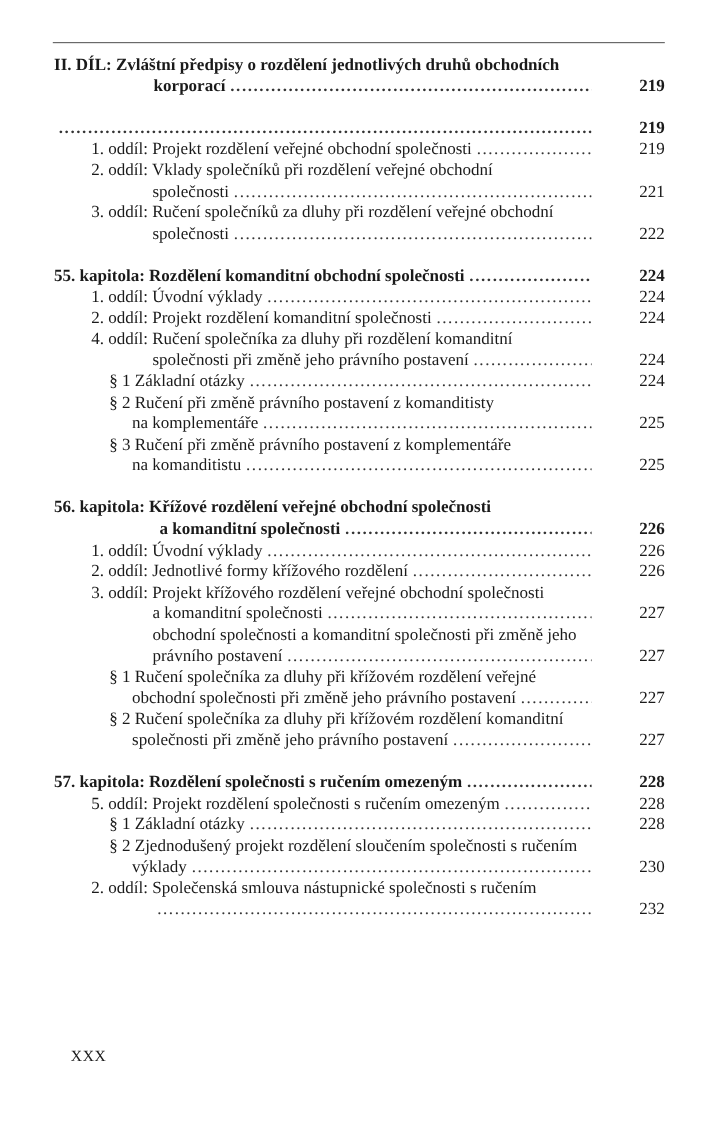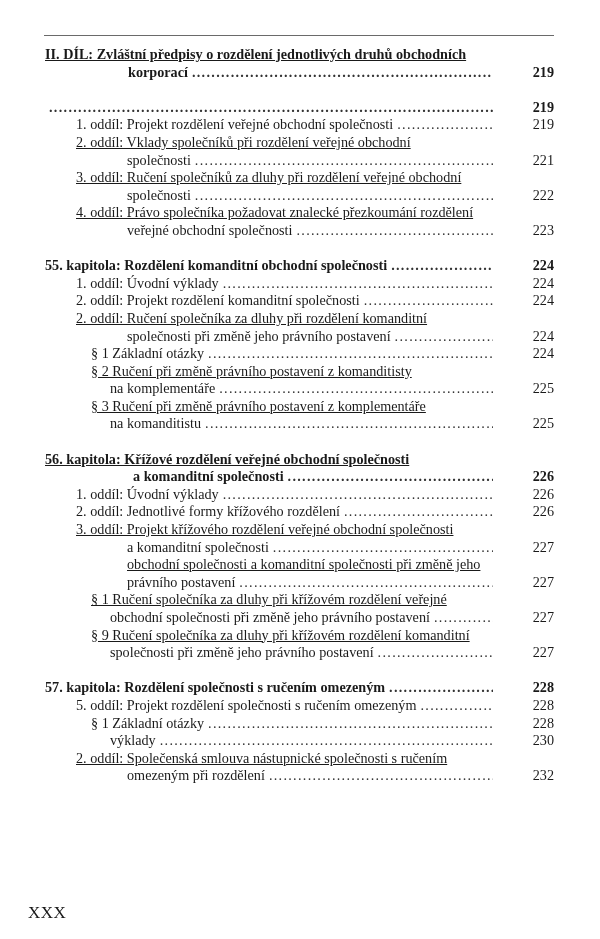--- a/index.html
+++ b/index.html
@@ -6,35 +6,35 @@
   body {
     width: 600px; height: 939px; background: #ffffff; position: relative; overflow: hidden;
     font-family: "Liberation Serif", "DejaVu Serif", serif; color: #1a1a1a;
   }
   .rule { position: absolute; left: 44px; top: 35px; width: 510px; height: 1px; background: #6a6a6a; }
   .toc { position: absolute; left: 45px; top: 46px; width: 509px; font-size: 14.2px; line-height: 17.6px; }
   .block { margin-bottom: 17.6px; }
   .entry { position: relative; }
   .row { display: flex; align-items: baseline; white-space: nowrap; }
   .label { flex: 0 0 auto; }
-  .title-line { white-space: nowrap; text-decoration: underline; }
+  .title-line { white-space: nowrap; }
   .lead { flex: 1 1 auto; overflow: hidden; white-space: nowrap; margin: 0 4px 0 4px; letter-spacing: 1.3px; color: #333; }
   .lead::before { content: "......................................................................................................................................................................................................................................"; }
   .page-num { flex: 0 0 auto; text-align: right; margin-left: 36px; }
   .bold { font-weight: bold; }
   
   .lvl-dil { padding-left: 0; }
   .lvl-dil .cont { padding-left: 83px; align-items: center; }
   .lvl-kap { padding-left: 0; }
   .lvl-kap .cont { padding-left: 88px; }
   .lvl-odd { padding-left: 31px; }
   .lvl-odd .cont { padding-left: 51px; }
   .lvl-par { padding-left: 46px; }
   .lvl-par .cont { padding-left: 19px; }
-  .roman { position: absolute; left: 28px; top: 872px; font-size: 17px; letter-spacing: 0.5px; margin-top: 31px; }
+  .roman { position: absolute; left: 59px; top: 872px; font-size: 13px; letter-spacing: 0.5px; }
 </style>
 </head>
 <body>
 
 <div class="rule"></div>
 
 <div class="toc" id="toc">
     <div class="block">
       <div class="entry lvl-dil bold">
         <div class="title-line">II. DÍL: Zvláštní předpisy o rozdělení jednotlivých druhů obchodních</div>
@@ -68,28 +68,20 @@
         </div>
       </div>
       <div class="entry lvl-odd">
         <div class="title-line">3. oddíl: Ručení společníků za dluhy při rozdělení veřejné obchodní</div>
         <div class="row cont">
           <span class="label">společnosti</span>
           <span class="lead"></span>
           <span class="page-num">222</span>
         </div>
       </div>
-      <div class="entry lvl-odd">
-        <div class="title-line">4. oddíl: Právo společníka požadovat znalecké přezkoumání rozdělení</div>
-        <div class="row cont">
-          <span class="label">veřejné obchodní společnosti</span>
-          <span class="lead"></span>
-          <span class="page-num">223</span>
-        </div>
-      </div>
     </div>
     <div class="block">
       <div class="entry lvl-kap bold">
         <div class="row">
           <span class="label">55. kapitola: Rozdělení komanditní obchodní společnosti</span>
           <span class="lead"></span>
           <span class="page-num">224</span>
         </div>
       </div>
       <div class="entry lvl-odd">
@@ -100,21 +92,21 @@
         </div>
       </div>
       <div class="entry lvl-odd">
         <div class="row">
           <span class="label">2. oddíl: Projekt rozdělení komanditní společnosti</span>
           <span class="lead"></span>
           <span class="page-num">224</span>
         </div>
       </div>
       <div class="entry lvl-odd">
-        <div class="title-line">2. oddíl: Ručení společníka za dluhy při rozdělení komanditní</div>
+        <div class="title-line">4. oddíl: Ručení společníka za dluhy při rozdělení komanditní</div>
         <div class="row cont">
           <span class="label">společnosti při změně jeho právního postavení</span>
           <span class="lead"></span>
           <span class="page-num">224</span>
         </div>
       </div>
       <div class="entry lvl-par">
         <div class="row">
           <span class="label">§ 1 Základní otázky</span>
           <span class="lead"></span>
@@ -179,21 +171,21 @@
       </div>
       <div class="entry lvl-par">
         <div class="title-line">§ 1 Ručení společníka za dluhy při křížovém rozdělení veřejné</div>
         <div class="row cont">
           <span class="label">obchodní společnosti při změně jeho právního postavení</span>
           <span class="lead"></span>
           <span class="page-num">227</span>
         </div>
       </div>
       <div class="entry lvl-par">
-        <div class="title-line">§ 9 Ručení společníka za dluhy při křížovém rozdělení komanditní</div>
+        <div class="title-line">§ 2 Ručení společníka za dluhy při křížovém rozdělení komanditní</div>
         <div class="row cont">
           <span class="label">společnosti při změně jeho právního postavení</span>
           <span class="lead"></span>
           <span class="page-num">227</span>
         </div>
       </div>
     </div>
     <div class="block">
       <div class="entry lvl-kap bold">
         <div class="row">
@@ -210,30 +202,30 @@
         </div>
       </div>
       <div class="entry lvl-par">
         <div class="row">
           <span class="label">§ 1 Základní otázky</span>
           <span class="lead"></span>
           <span class="page-num">228</span>
         </div>
       </div>
       <div class="entry lvl-par">
+        <div class="title-line">§ 2 Zjednodušený projekt rozdělení sloučením společnosti s ručením</div>
         <div class="row cont">
           <span class="label">výklady</span>
           <span class="lead"></span>
           <span class="page-num">230</span>
         </div>
       </div>
       <div class="entry lvl-odd">
         <div class="title-line">2. oddíl: Společenská smlouva nástupnické společnosti s ručením</div>
         <div class="row cont">
-          <span class="label">omezeným při rozdělení</span>
           <span class="lead"></span>
           <span class="page-num">232</span>
         </div>
       </div>
     </div>
   </div>
 
 <div class="roman">XXX</div>
 
 </body></html>

